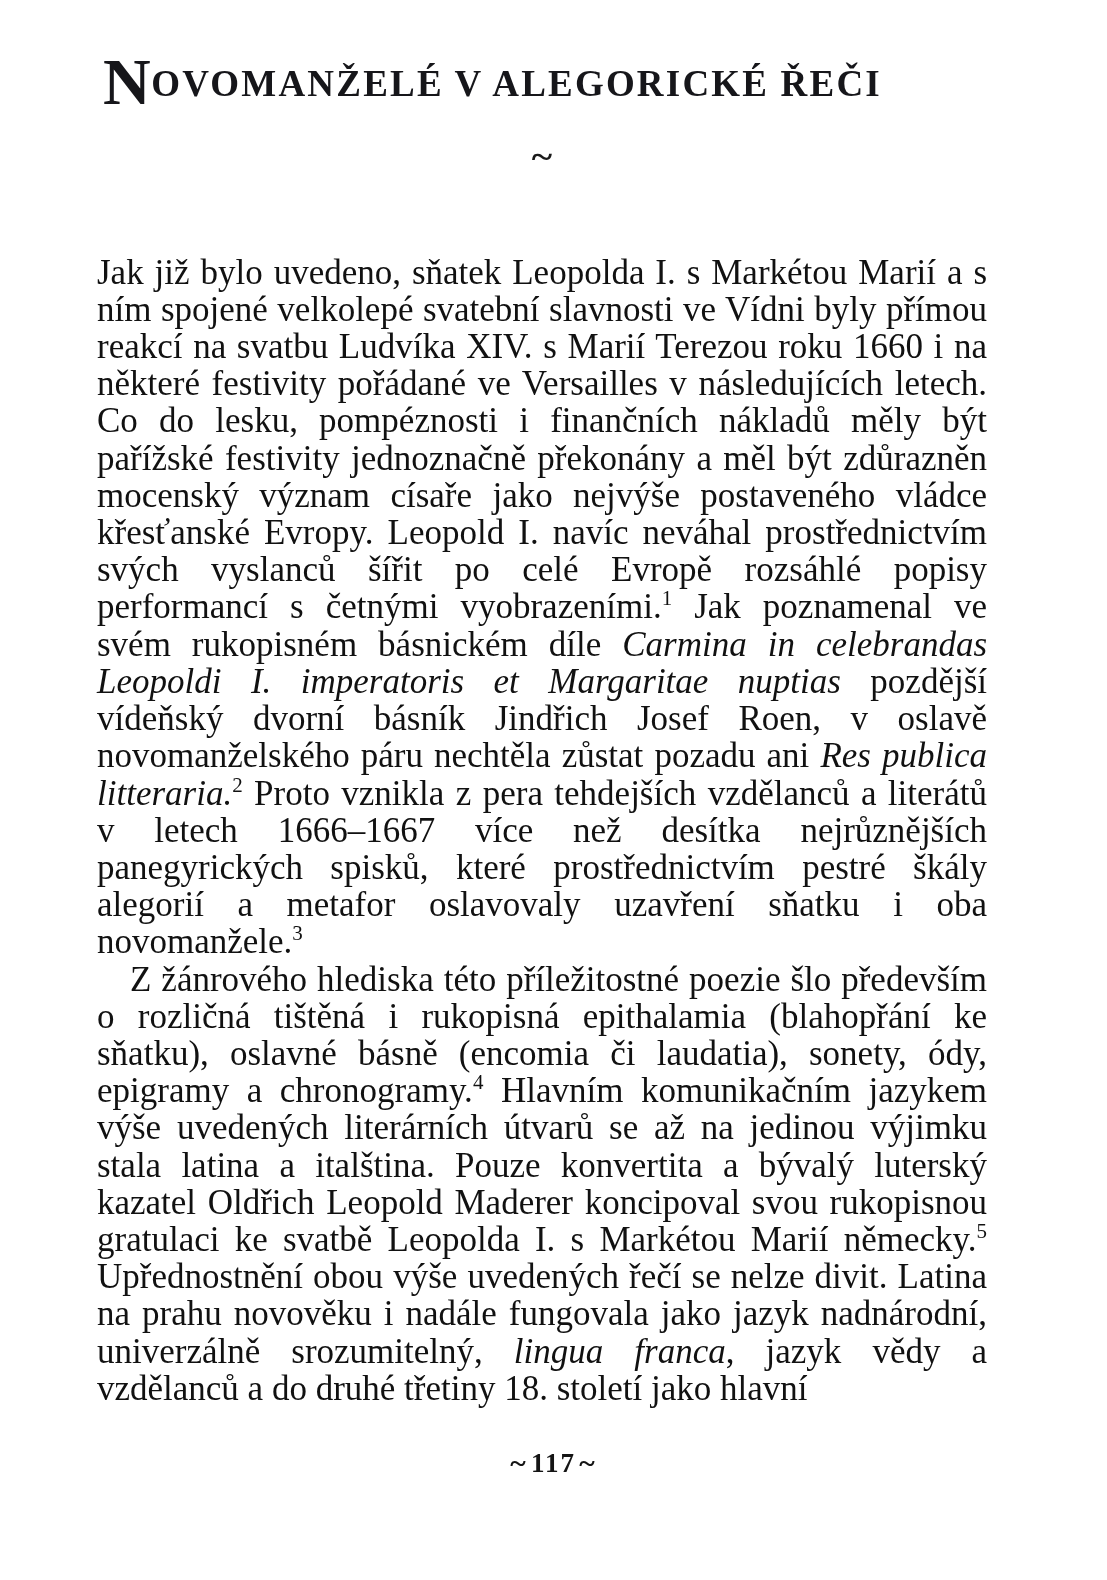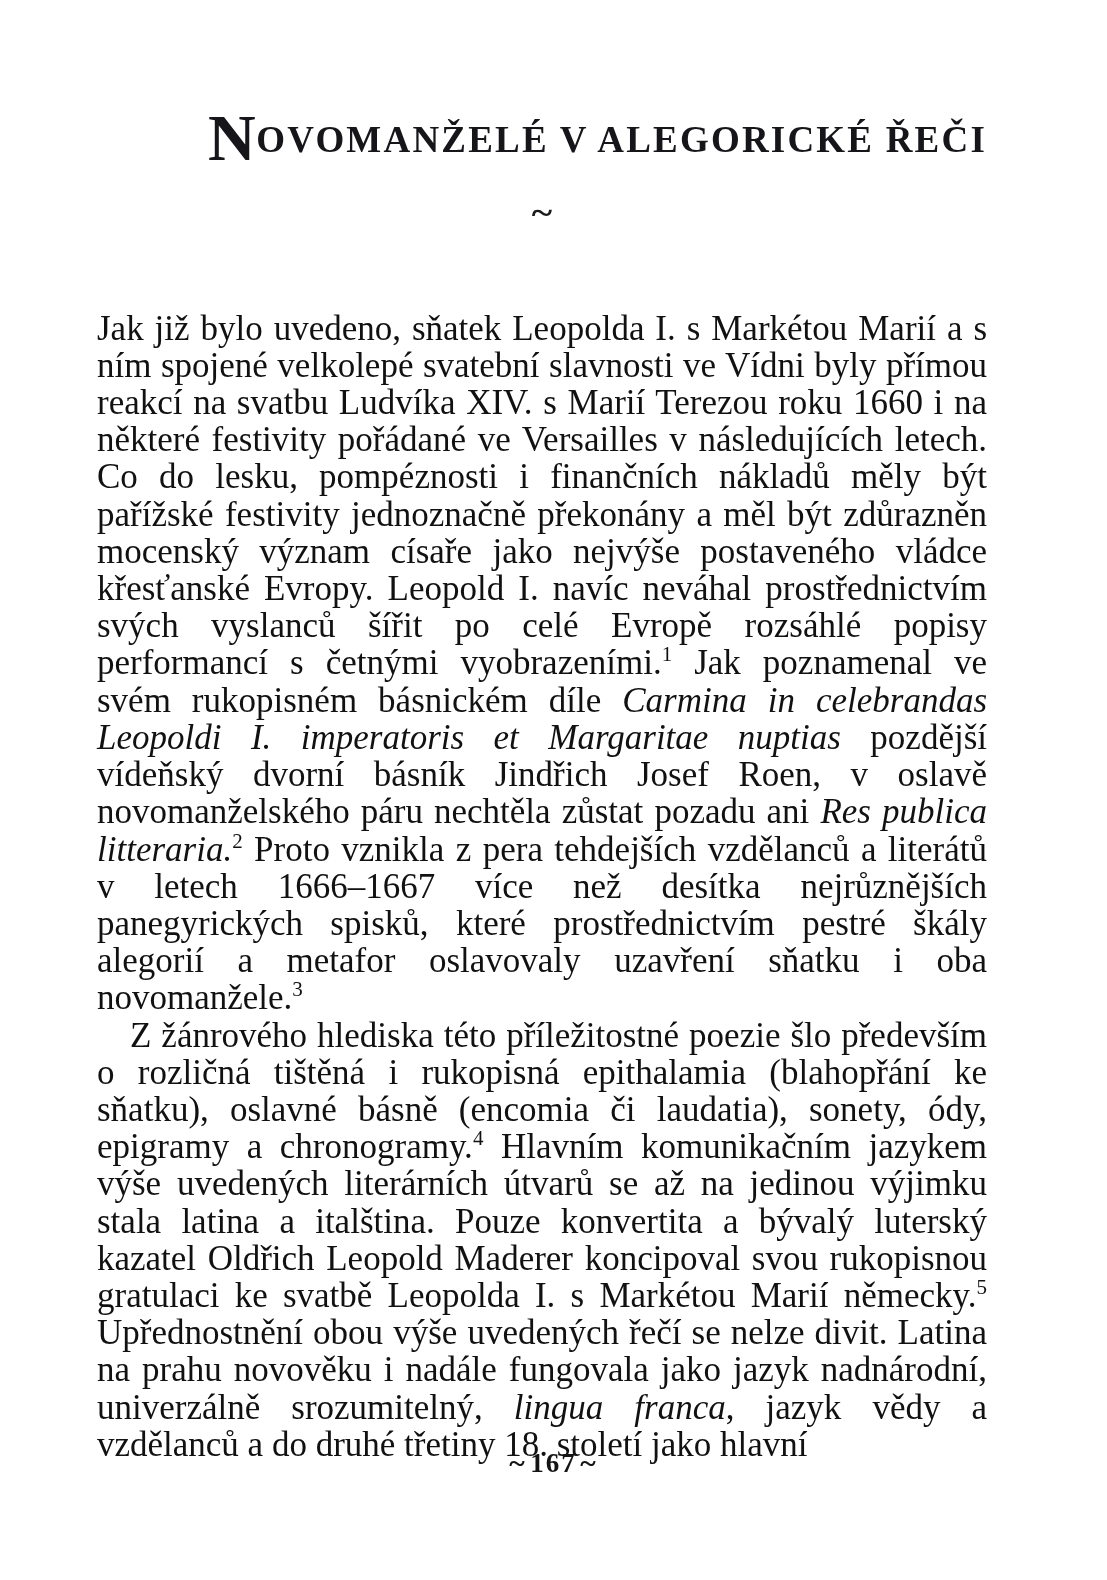--- a/index.html
+++ b/index.html
@@ -27,22 +27,22 @@
 
   .content {
     position: absolute;
     left: 97px;
     top: 0;
     width: 890px;
   }
 
   
   .title-block {
-    padding-top: 118px;
-    text-align: right;
+    padding-top: 62px;
+    text-align: left;
   }
   .title-line {
     display: block;
     font-weight: 700;
     color: #16161a;
     text-transform: uppercase;
     white-space: nowrap;
   }
   .title-line-1 {
     font-size: 37px;
@@ -138,16 +138,16 @@
     </div>
 
     <div class="body-text">
       <p id="para-1" class=""><span>Jak již bylo uvedeno, sňatek Leopolda I. s Markétou Marií a s ním spojené velkolepé svatební slavnosti ve Vídni byly přímou reakcí na svatbu Ludvíka XIV. s Marií Terezou roku 1660 i na některé festivity pořádané ve Versailles v následujících letech. Co do lesku, pompéznosti i finančních nákladů měly být pařížské festivity jednoznačně překonány a měl být zdůrazněn mocenský význam císaře jako nejvýše postaveného vládce křesťanské Evropy. Leopold I. navíc neváhal prostřednictvím svých vyslanců šířit po celé Evropě rozsáhlé popisy performancí s četnými vyobrazeními.</span><sup>1</sup><span> Jak poznamenal ve svém rukopisném básnickém díle </span><i>Carmina in celebrandas Leopoldi I. imperatoris et Margaritae nuptias</i><span> pozdější vídeňský dvorní básník Jindřich Josef Roen, v oslavě novomanželského páru nechtěla zůstat pozadu ani </span><i>Res publica litteraria.</i><sup>2</sup><span> Proto vznikla z pera tehdejších vzdělanců a literátů v letech 1666–1667 více než desítka nejrůznějších panegyrických spisků, které prostřednictvím pestré škály alegorií a metafor oslavovaly uzavření sňatku i oba novomanžele.</span><sup>3</sup></p>
       <p id="para-2" class="indented"><span>Z žánrového hlediska této příležitostné poezie šlo především o rozličná tištěná i rukopisná epithalamia (blahopřání ke sňatku), oslavné básně (encomia či laudatia), sonety, ódy, epigramy a chronogramy.</span><sup>4</sup><span> Hlavním komunikačním jazykem výše uvedených literárních útvarů se až na jedinou výjimku stala latina a italština. Pouze konvertita a bývalý luterský kazatel Oldřich Leopold Maderer koncipoval svou rukopisnou gratulaci ke svatbě Leopolda I. s Markétou Marií německy.</span><sup>5</sup><span> Upřednostnění obou výše uvedených řečí se nelze divit. Latina na prahu novověku i nadále fungovala jako jazyk nadnárodní, univerzálně srozumitelný, </span><i>lingua franca</i><span>, jazyk vědy a vzdělanců a do druhé třetiny 18. století jako hlavní</span></p>
     </div>
 
   </div>
 
   <div class="folio">
-    <span class="tilde">~</span><span>167</span><span class="tilde">~</span>
+    <span class="tilde">~</span><span>117</span><span class="tilde">~</span>
   </div>
 
 </div>
 
 </body></html>

